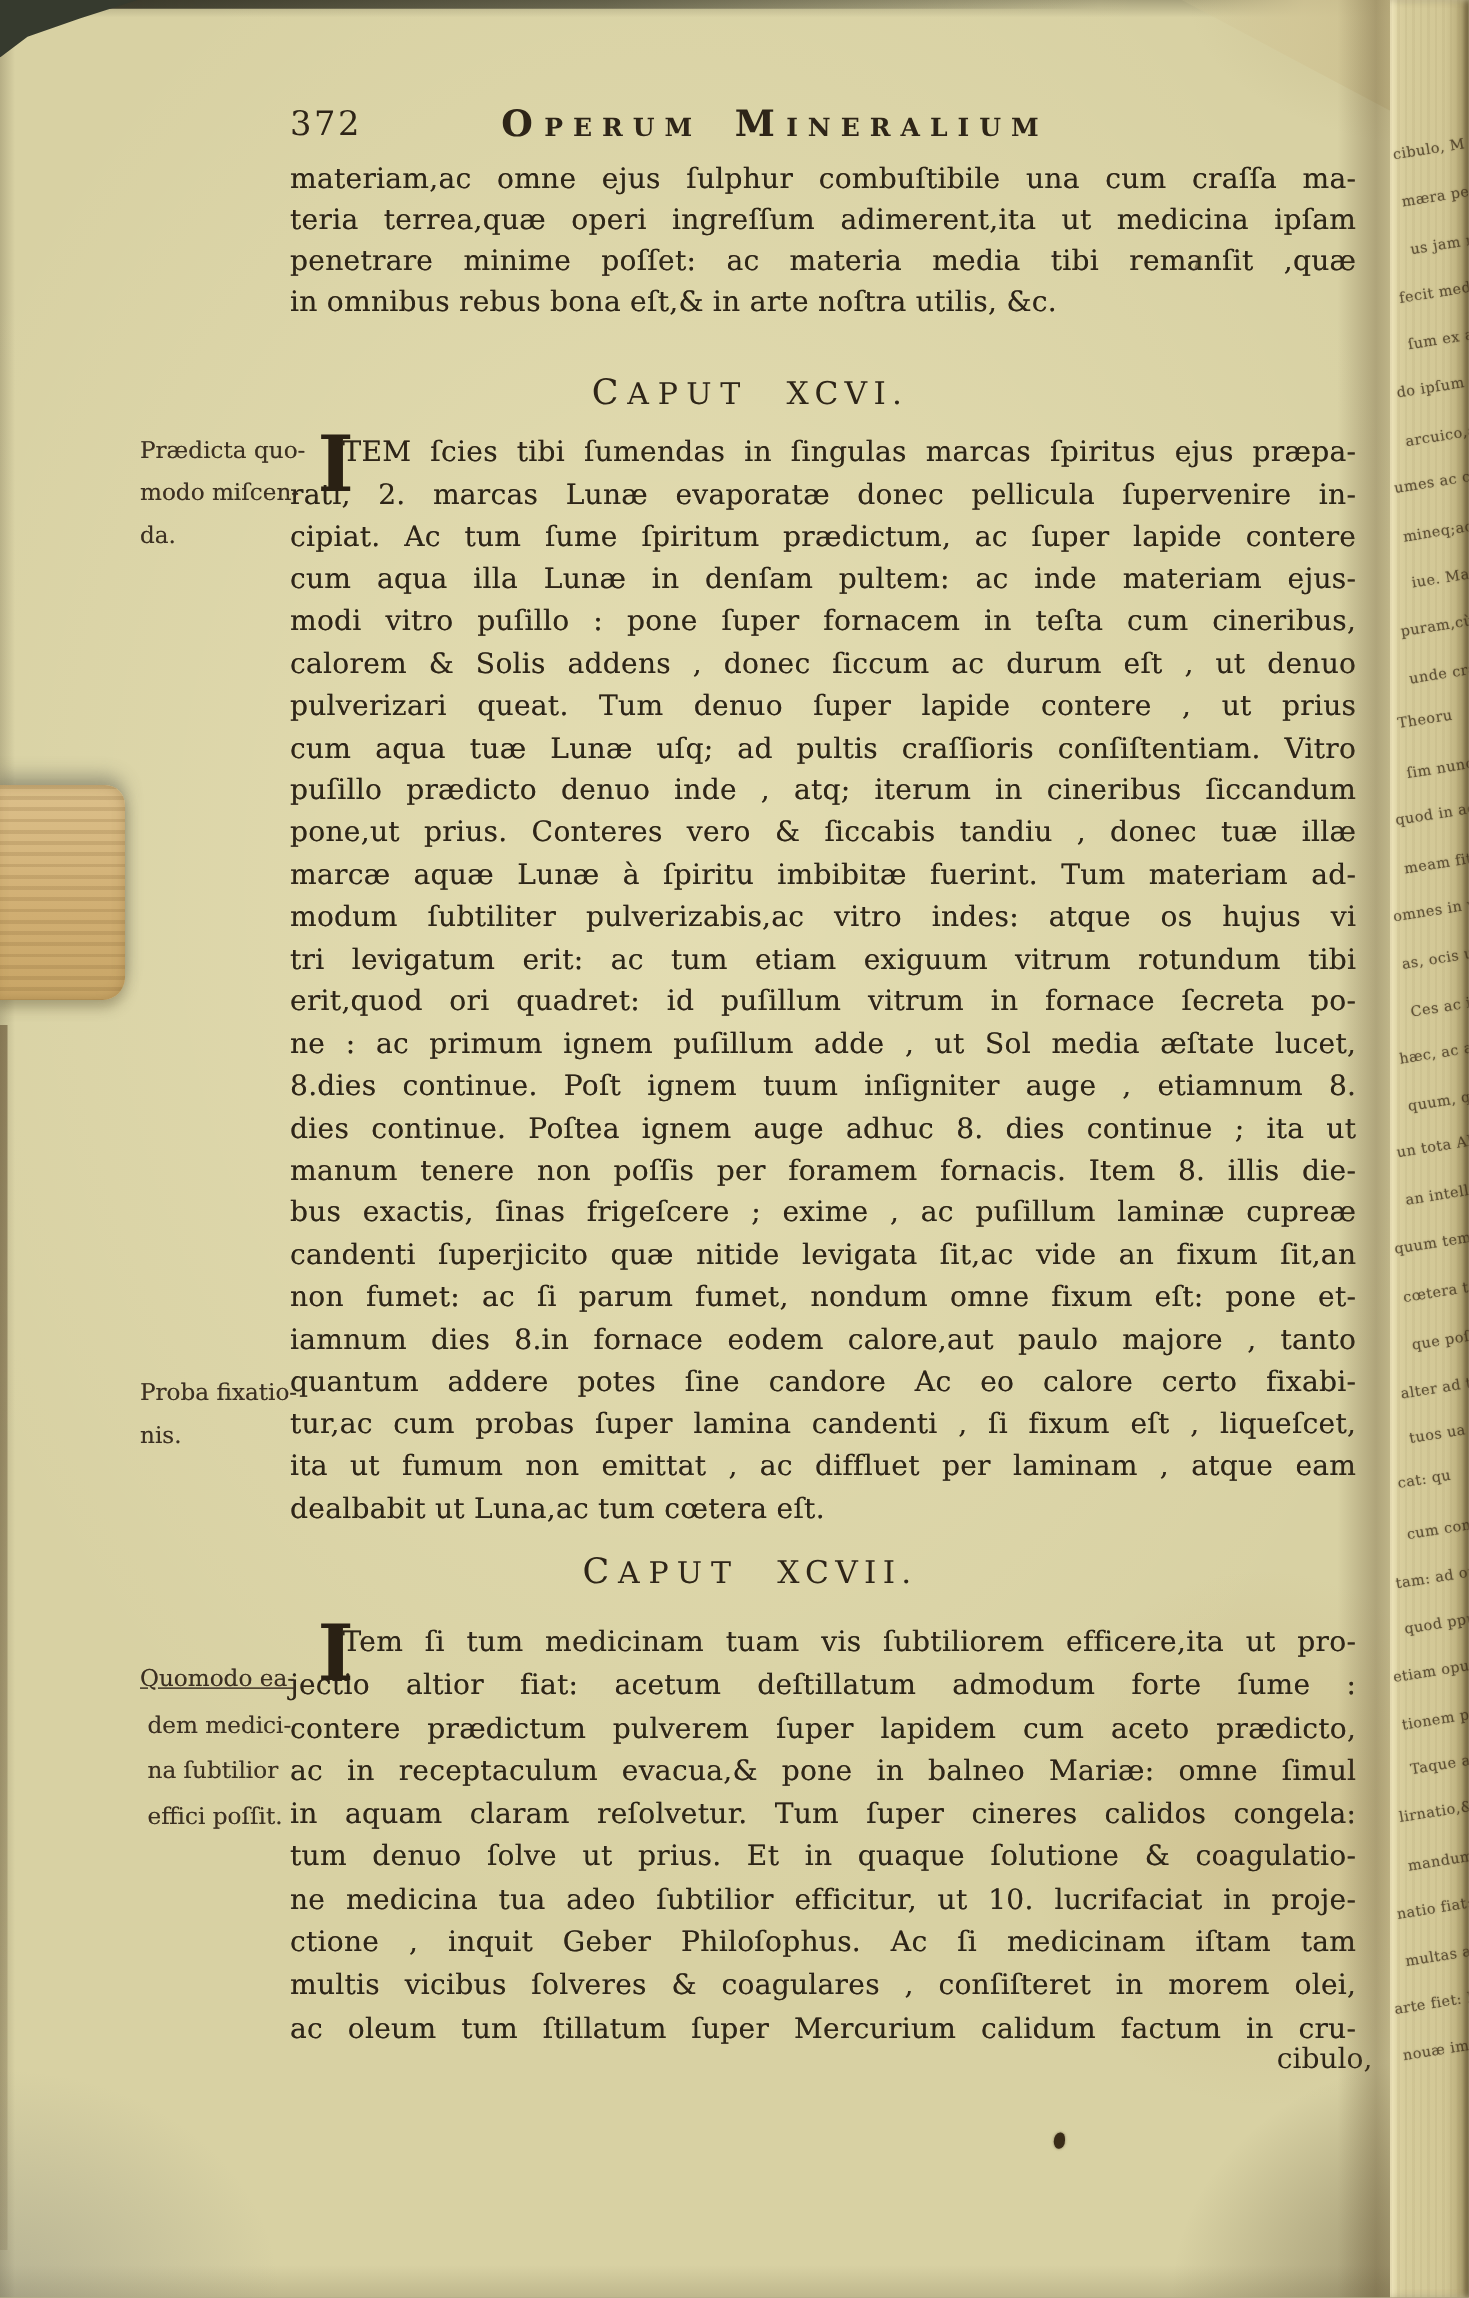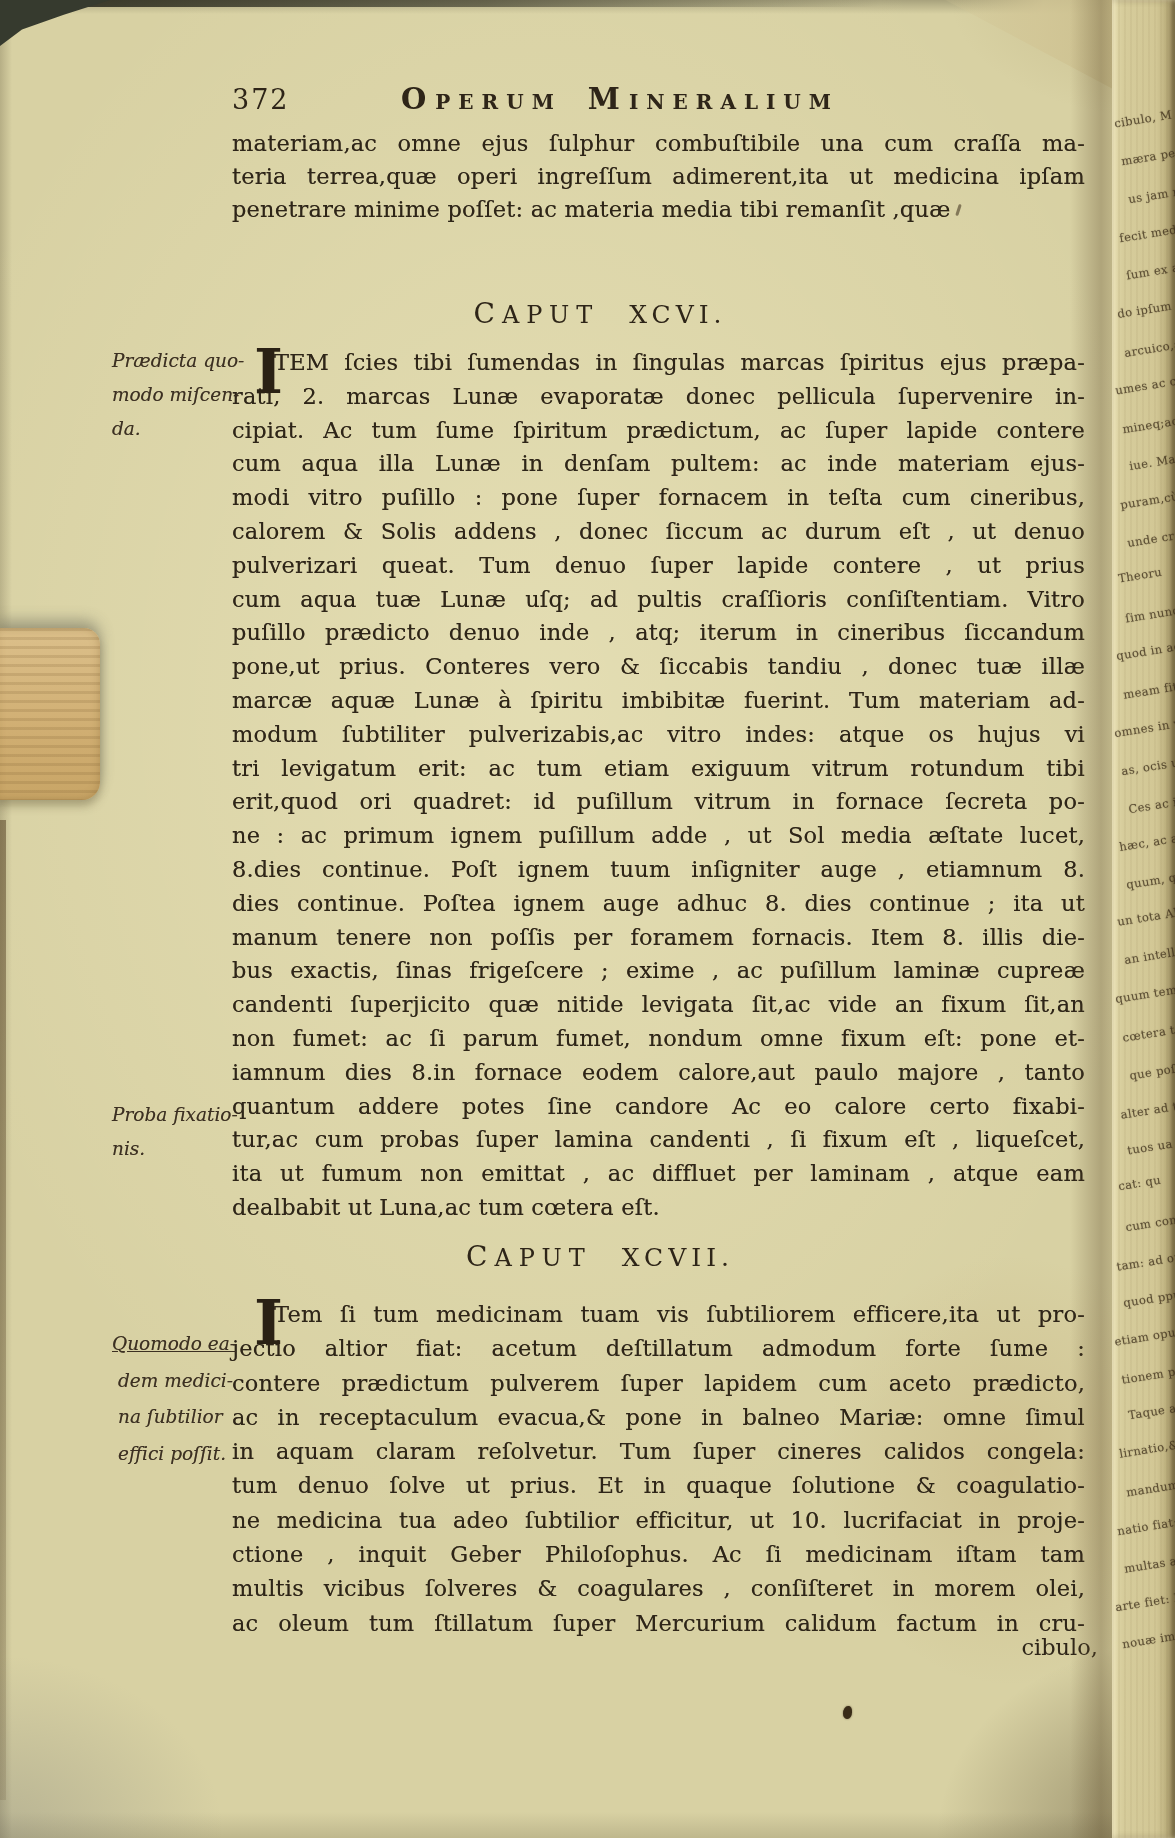--- a/index.html
+++ b/index.html
@@ -38,21 +38,21 @@
   .has-dropcap .line:nth-child(-n+2){padding-left:42px;}
   .dropcap{position:absolute;top:-5px;left:22px;font-size:62px;line-height:62px;
       font-weight:bold;color:#2a2114;}
   
   .chapter-heading{position:absolute;left:300px;width:600px;text-align:center;white-space:nowrap;color:#2e2518;}
   .hpos1{top:297px;}  .hpos2{top:1240px;}
   .cap-lead{font-size:28px;letter-spacing:7px;}
   .cap-rest{font-size:24px;letter-spacing:7px;}
   .cap-num{font-size:25px;letter-spacing:5px;margin-left:30px;}
   
-  .margin-note{position:absolute;left:112px;width:128px;font-style:italic;
+  .margin-note{position:absolute;left:112px;width:128px;
       font-size:18.5px;color:#3c3022;text-shadow:0 0 0.4px rgba(60,48,34,0.5);}
   .margin-note .line{line-height:34px;white-space:nowrap;text-align:left;text-align-last:left;
       font-size:18.5px;}
   .npos1{top:344px;}  .npos2{top:1098px;}  .npos3{top:1326px;}
   .npos3 .line{line-height:36.5px;}
   .npos3 .line:first-child{text-decoration:underline;}
   .npos3 .line:nth-child(n+2){padding-left:6px;}
   
   .catchword{position:absolute;top:1634px;left:232px;width:866px;text-align:right;
       font-size:22.5px;color:#2e2518;}
@@ -99,20 +99,21 @@
   <div class="header">
     <span class="pagenum">372</span>
     <span class="runtitle"><span class="lead">O</span><span class="rest">PERUM</span><span class="gap"></span><span class="lead">M</span><span class="rest">INERALIUM</span>
   </span>
   </div>
 
   <div class="textblock intro">
       <div class="line">materiam,ac omne ejus ſulphur combuſtibile una cum craſſa ma-</div>
       <div class="line">teria terrea,quæ operi ingreſſum adimerent,ita ut medicina ipſam</div>
       <div class="line">penetrare minime poſſet:  ac materia media tibi remanſit ,quæ</div>
+      <div class="line">in omnibus rebus bona eſt,&amp; in arte noſtra utilis, &amp;c.</div>
     </div>
 
   <div class="chapter-heading hpos1">
     <span class="cap-lead">C</span><span class="cap-rest">APUT</span><span class="cap-num">XCVI.</span>
   </div>
 
   <div class="textblock ch-text ch1 has-dropcap">
     <span class="dropcap">I</span>
   <div class="line">TEM ſcies tibi ſumendas in ſingulas marcas ſpiritus ejus præpa-</div>
       <div class="line">rati, 2. marcas Lunæ evaporatæ donec pellicula ſupervenire in-</div>

